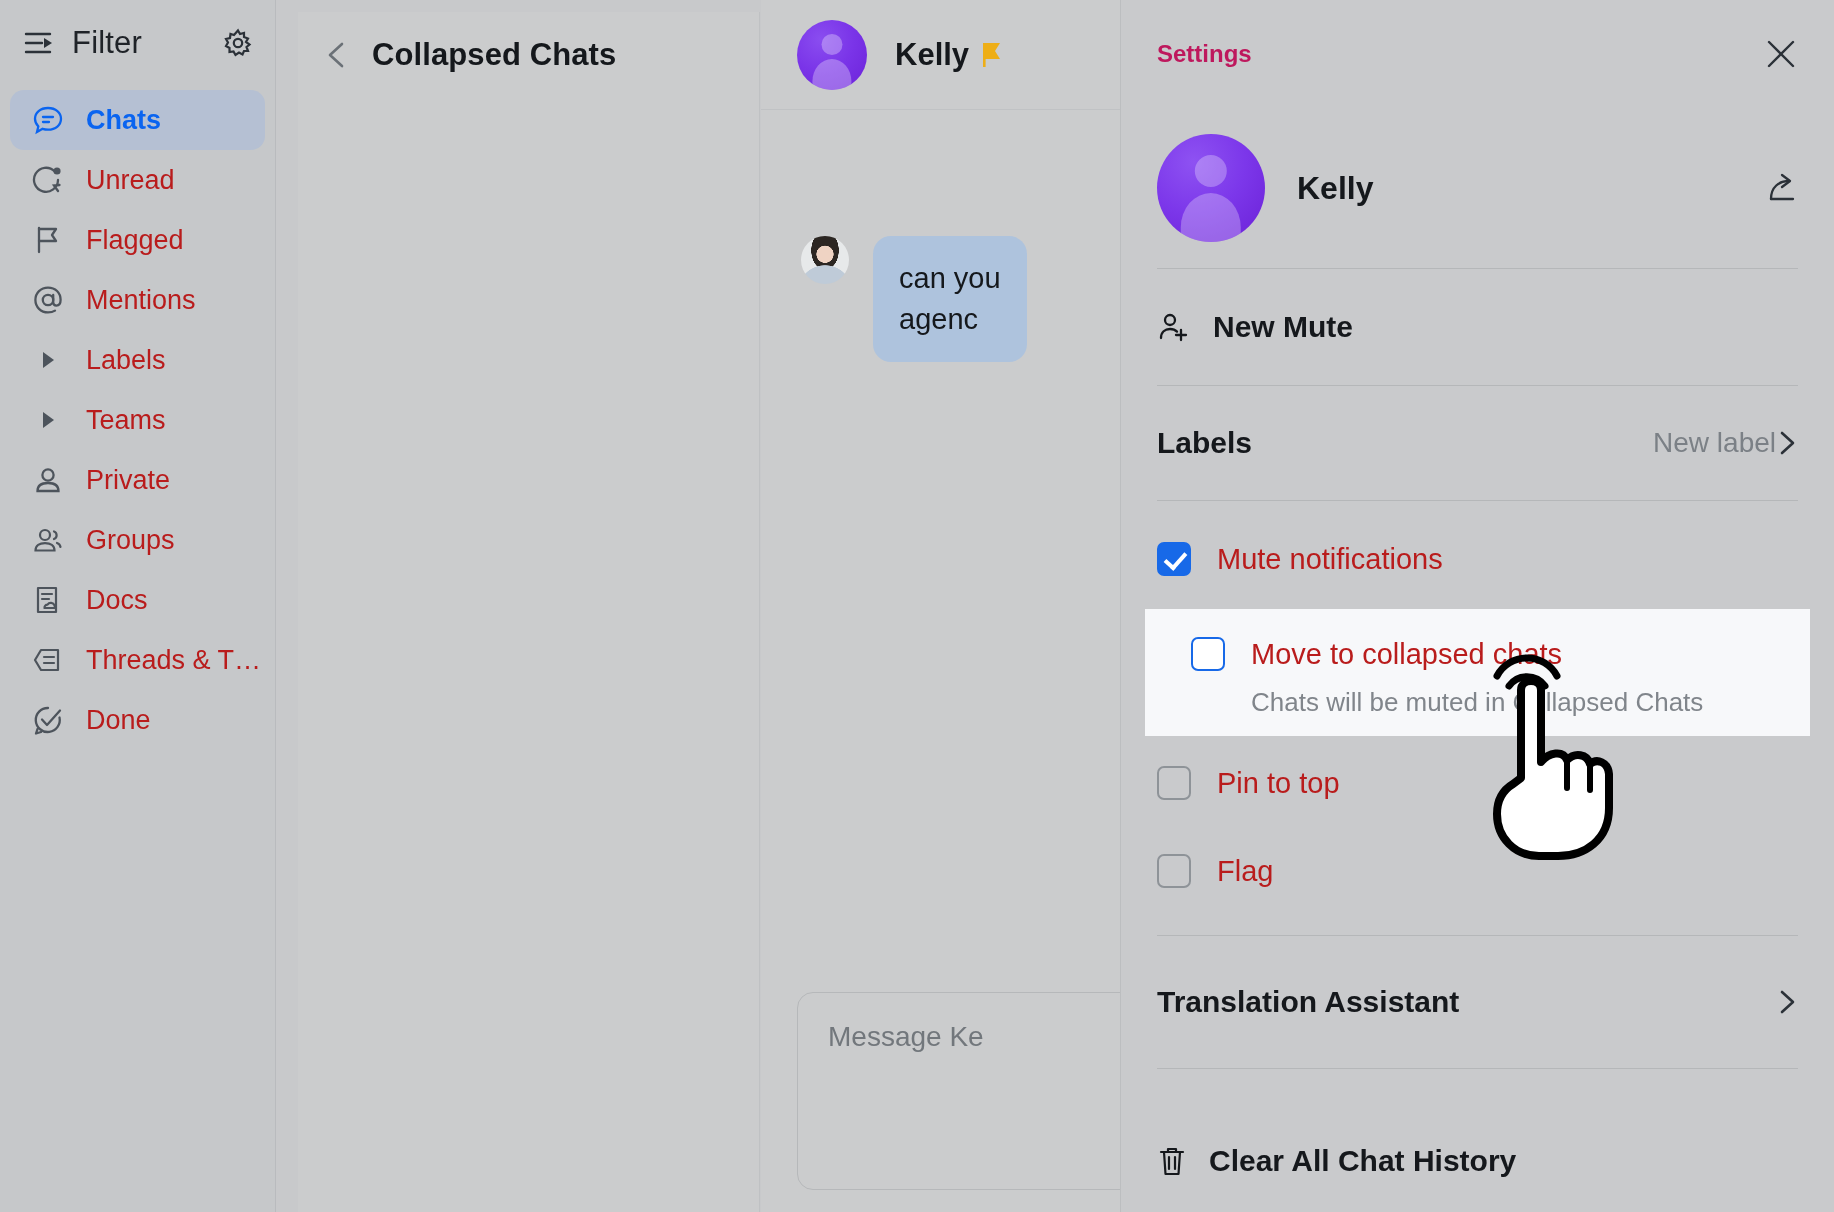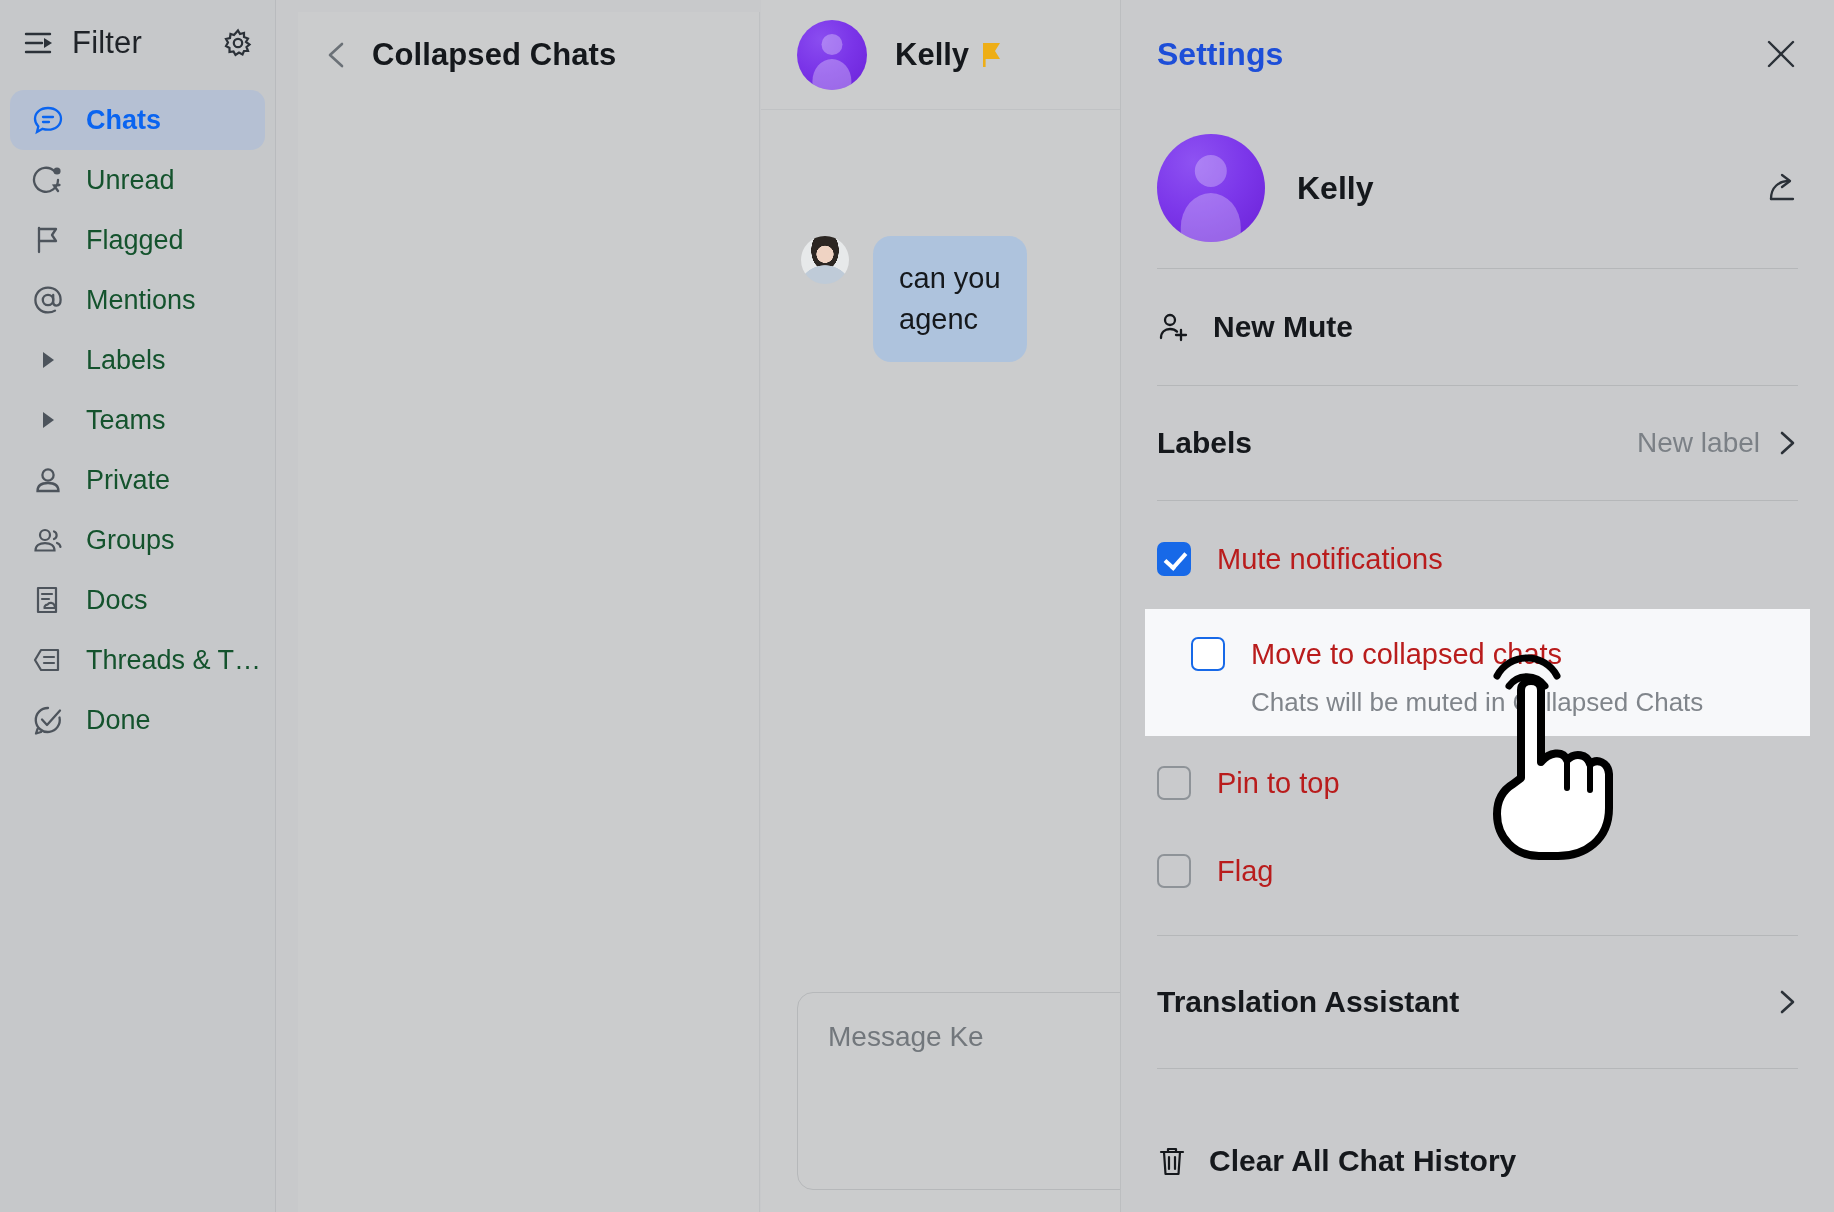--- a/index.html
+++ b/index.html
@@ -42,21 +42,21 @@
   }
   .gear-icon { width: 30px; height: 30px; flex: 0 0 auto; }
 
   .nav-list { padding: 0 10px; margin-top: 4px; }
   .nav-item {
     display: flex;
     align-items: center;
     height: 60px;
     padding-left: 22px;
     border-radius: 14px;
-    color: #14532d;
+    color: #b91c1c;
     font-size: 27px;
     cursor: pointer;
   }
   .nav-item .ico {
     width: 32px; height: 32px;
     margin-right: 22px;
     display: flex; align-items: center; justify-content: center;
     flex: 0 0 auto;
   }
   .nav-item.active {
@@ -202,23 +202,23 @@
     background: #c9cacc;
     border-left: 1px solid #bcbec0;
   }
   .settings-header {
     display: flex;
     align-items: center;
     height: 108px;
     padding: 0 36px 0 36px;
   }
   .settings-title {
-    font-size: 32px;
+    font-size: 24px;
     font-weight: 700;
-    color: #1d4ed8;
+    color: #be185d;
     flex: 1 1 auto;
   }
   .close-x { width: 34px; height: 34px; cursor: pointer; flex: 0 0 auto; }
 
   .settings-body { padding: 0 36px; }
 
   .profile-row {
     display: flex;
     align-items: center;
     height: 160px;
@@ -268,21 +268,21 @@
   }
   .row-newgroup .ico { width: 34px; height: 34px; margin-right: 22px; flex: 0 0 auto; }
   .row-newgroup .label { font-size: 30px; font-weight: 700; color: #15181c; }
 
   .row-labels {
     display: flex;
     align-items: center;
     height: 114px;
   }
   .row-labels .ttl { font-size: 30px; font-weight: 700; color: #15181c; flex: 1 1 auto; }
-  .row-labels .newlabel { font-size: 28px; color: #7b8086; margin-right: 16px; }
+  .row-labels .newlabel { font-size: 28px; color: #7b8086; }
   .chev-right { width: 22px; height: 28px; flex: 0 0 auto; }
 
   .check-row {
     display: flex;
     align-items: center;
     height: 88px;
     cursor: pointer;
   }
   .cb {
     width: 34px; height: 34px;

